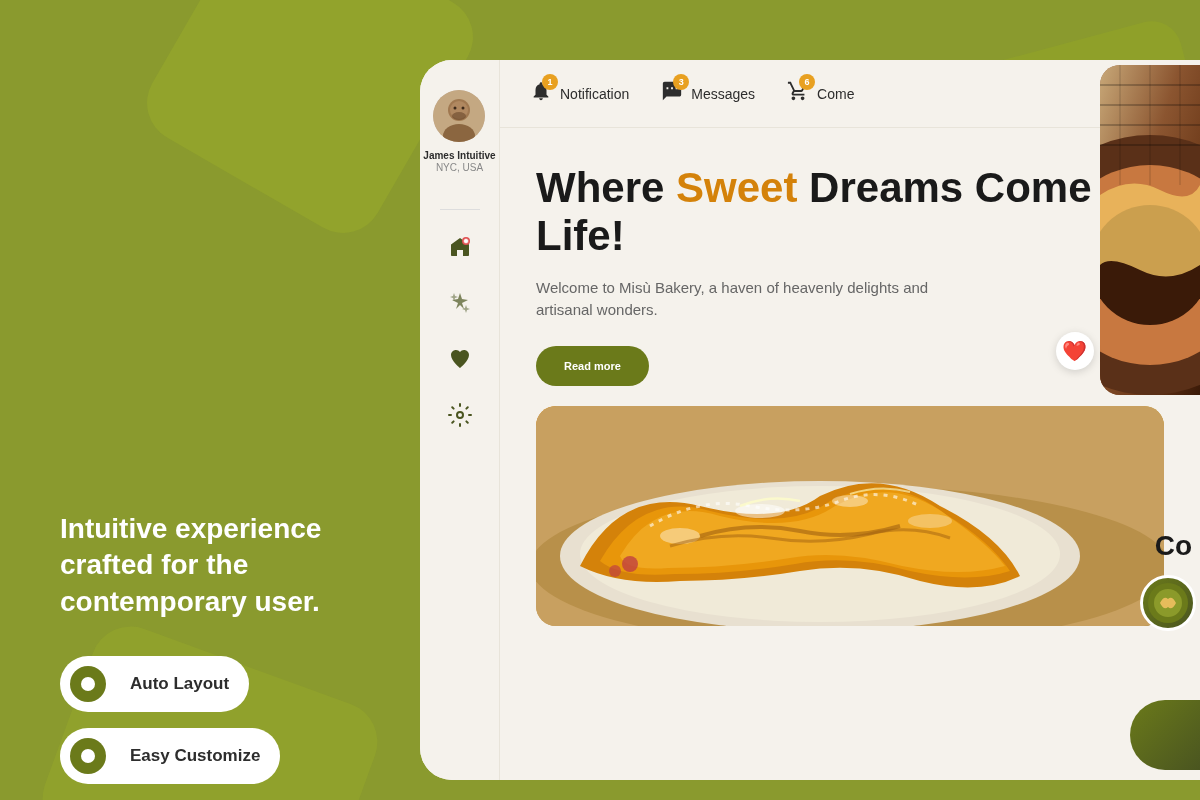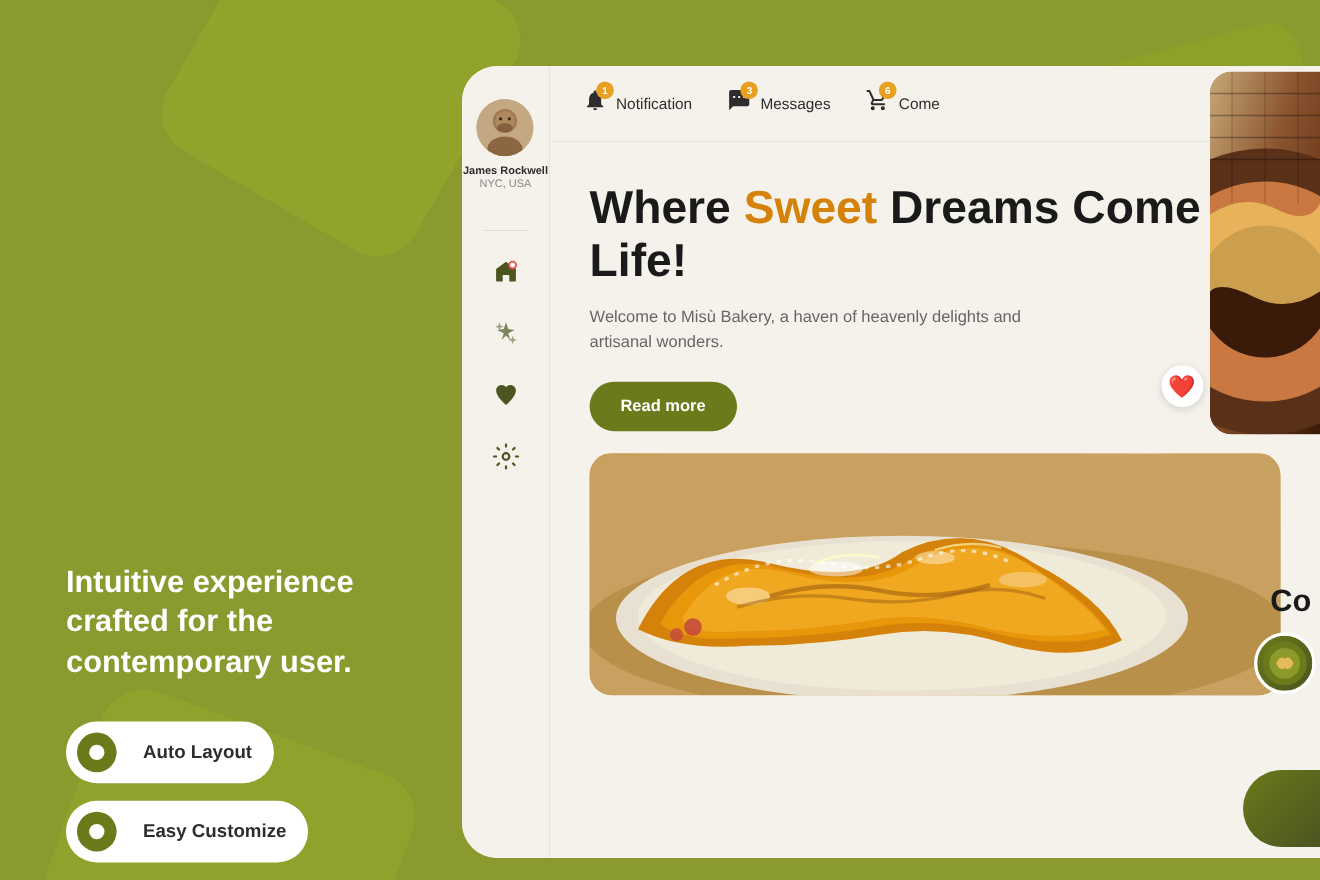--- a/index.html
+++ b/index.html
@@ -227,21 +227,21 @@
       line-height: 1.5;
       margin-bottom: 24px;
       max-width: 420px;
     }
     .read-more-btn {
       background: #6b7a1a;
       color: #fff;
       border: none;
       border-radius: 50px;
       padding: 14px 28px;
-      font-size: 15px;
+      font-size: 11px;
       font-weight: 600;
       cursor: pointer;
       display: inline-block;
     }
 
     
     .image-section {
       padding: 0 36px 20px 36px;
       flex: 1;
       overflow: hidden;
@@ -319,21 +319,21 @@
           <circle cx="26" cy="20" r="11" fill="#a07850"></circle>
           <ellipse cx="26" cy="46" rx="16" ry="12" fill="#8b6640"></ellipse>
           <circle cx="26" cy="20" r="9" fill="#b08860"></circle>
 
           <circle cx="22" cy="18" r="1.5" fill="#3d2a1a"></circle>
           <circle cx="30" cy="18" r="1.5" fill="#3d2a1a"></circle>
 
           <ellipse cx="26" cy="26" rx="7" ry="4" fill="#5a3a20" opacity="0.5"></ellipse>
         </svg>
       </div>
-      <div class="user-name">James Rockwell</div>
+      <div class="user-name">James Intuitive</div>
       <div class="user-loc">NYC, USA</div>
     </div>
 
     <div class="sidebar-divider"></div>
 
     <div class="sidebar-icon">
       <span class="icon-svg">
         <svg width="24" height="24" viewBox="0 0 24 24" fill="none" xmlns="http://www.w3.org/2000/svg">
           <path d="M3 9.5L12 3L21 9.5V20C21 20.55 20.55 21 20 21H15V15H9V21H4C3.45 21 3 20.55 3 20V9.5Z" fill="#4a5520"></path>
           <circle cx="18" cy="6" r="4" fill="#e05050"></circle>

